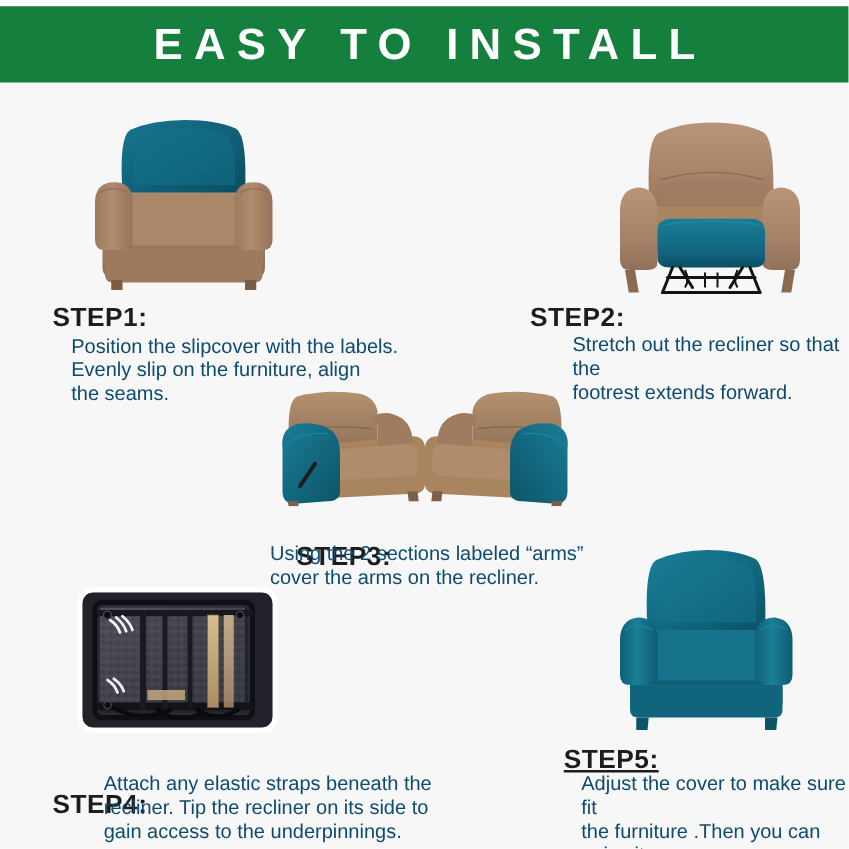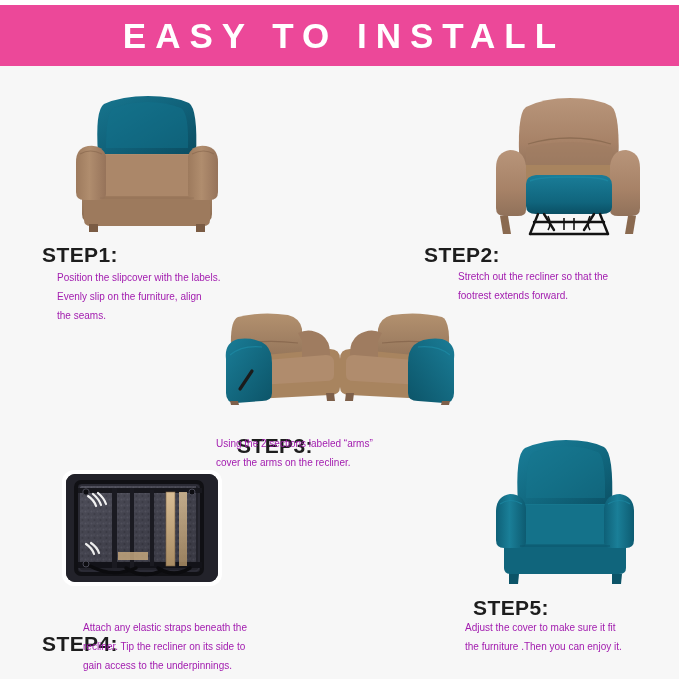--- a/index.html
+++ b/index.html
@@ -14,21 +14,21 @@
     position:relative;
     width:679px;height:679px;
     background:#f7f7f7;
     overflow:hidden;
   }
 
   
   .banner{
     position:absolute;left:0;top:5px;
     width:679px;height:61px;
-    background:#ec4899;
+    background:#15803d;
     display:flex;align-items:center;justify-content:center;
   }
   .banner-title{
     color:#ffffff;
     font-size:35px;
     font-weight:bold;
     letter-spacing:9px;
     text-indent:9px;
     line-height:1;
     font-family:"Liberation Sans", sans-serif;
@@ -41,22 +41,22 @@
   .step-label{
     position:absolute;
     font-size:21px;
     font-weight:bold;
     color:#1d1d1d;
     letter-spacing:.4px;
     white-space:nowrap;
   }
   .step-body{
     position:absolute;
-    font-size:10px;
-    color:#a21caf;
+    font-size:16px;
+    color:#0c4a6e;
     line-height:19px;
     white-space:pre-line;
   }
   .center-body{text-align:left;}
 
   
   .art{position:absolute;}
   .art svg{display:block;}
 
   
@@ -345,17 +345,17 @@
 
       <path d="M16 70 Q26 63 38 70" stroke="#1c87a1" stroke-width="1.2" fill="none" opacity=".75"></path>
       <path d="M124 70 Q136 63 146 70" stroke="#1c87a1" stroke-width="1.2" fill="none" opacity=".75"></path>
       <path d="M36 112 L126 112" stroke="#0b5066" stroke-width="1" opacity=".7"></path>
 
       <path d="M25 140 L35 140 L34 150 L25 150 Z" fill="#0c5468"></path>
       <path d="M128 140 L138 140 L137 150 L128 150 Z" fill="#0c5468"></path>
     </svg>
   </div>
 
-  <div class="step-label" style="left:473px;top:596px;">STEP5:</div>
+  <div class="step-label" style="left:451px;top:596px;text-decoration:underline;">STEP5:</div>
   <div class="step-body" style="left:465px;top:618px;width:230px;">Adjust the cover to make sure it fit
 the furniture .Then you can enjoy it.</div>
 
 </div>
 
 </body></html>

